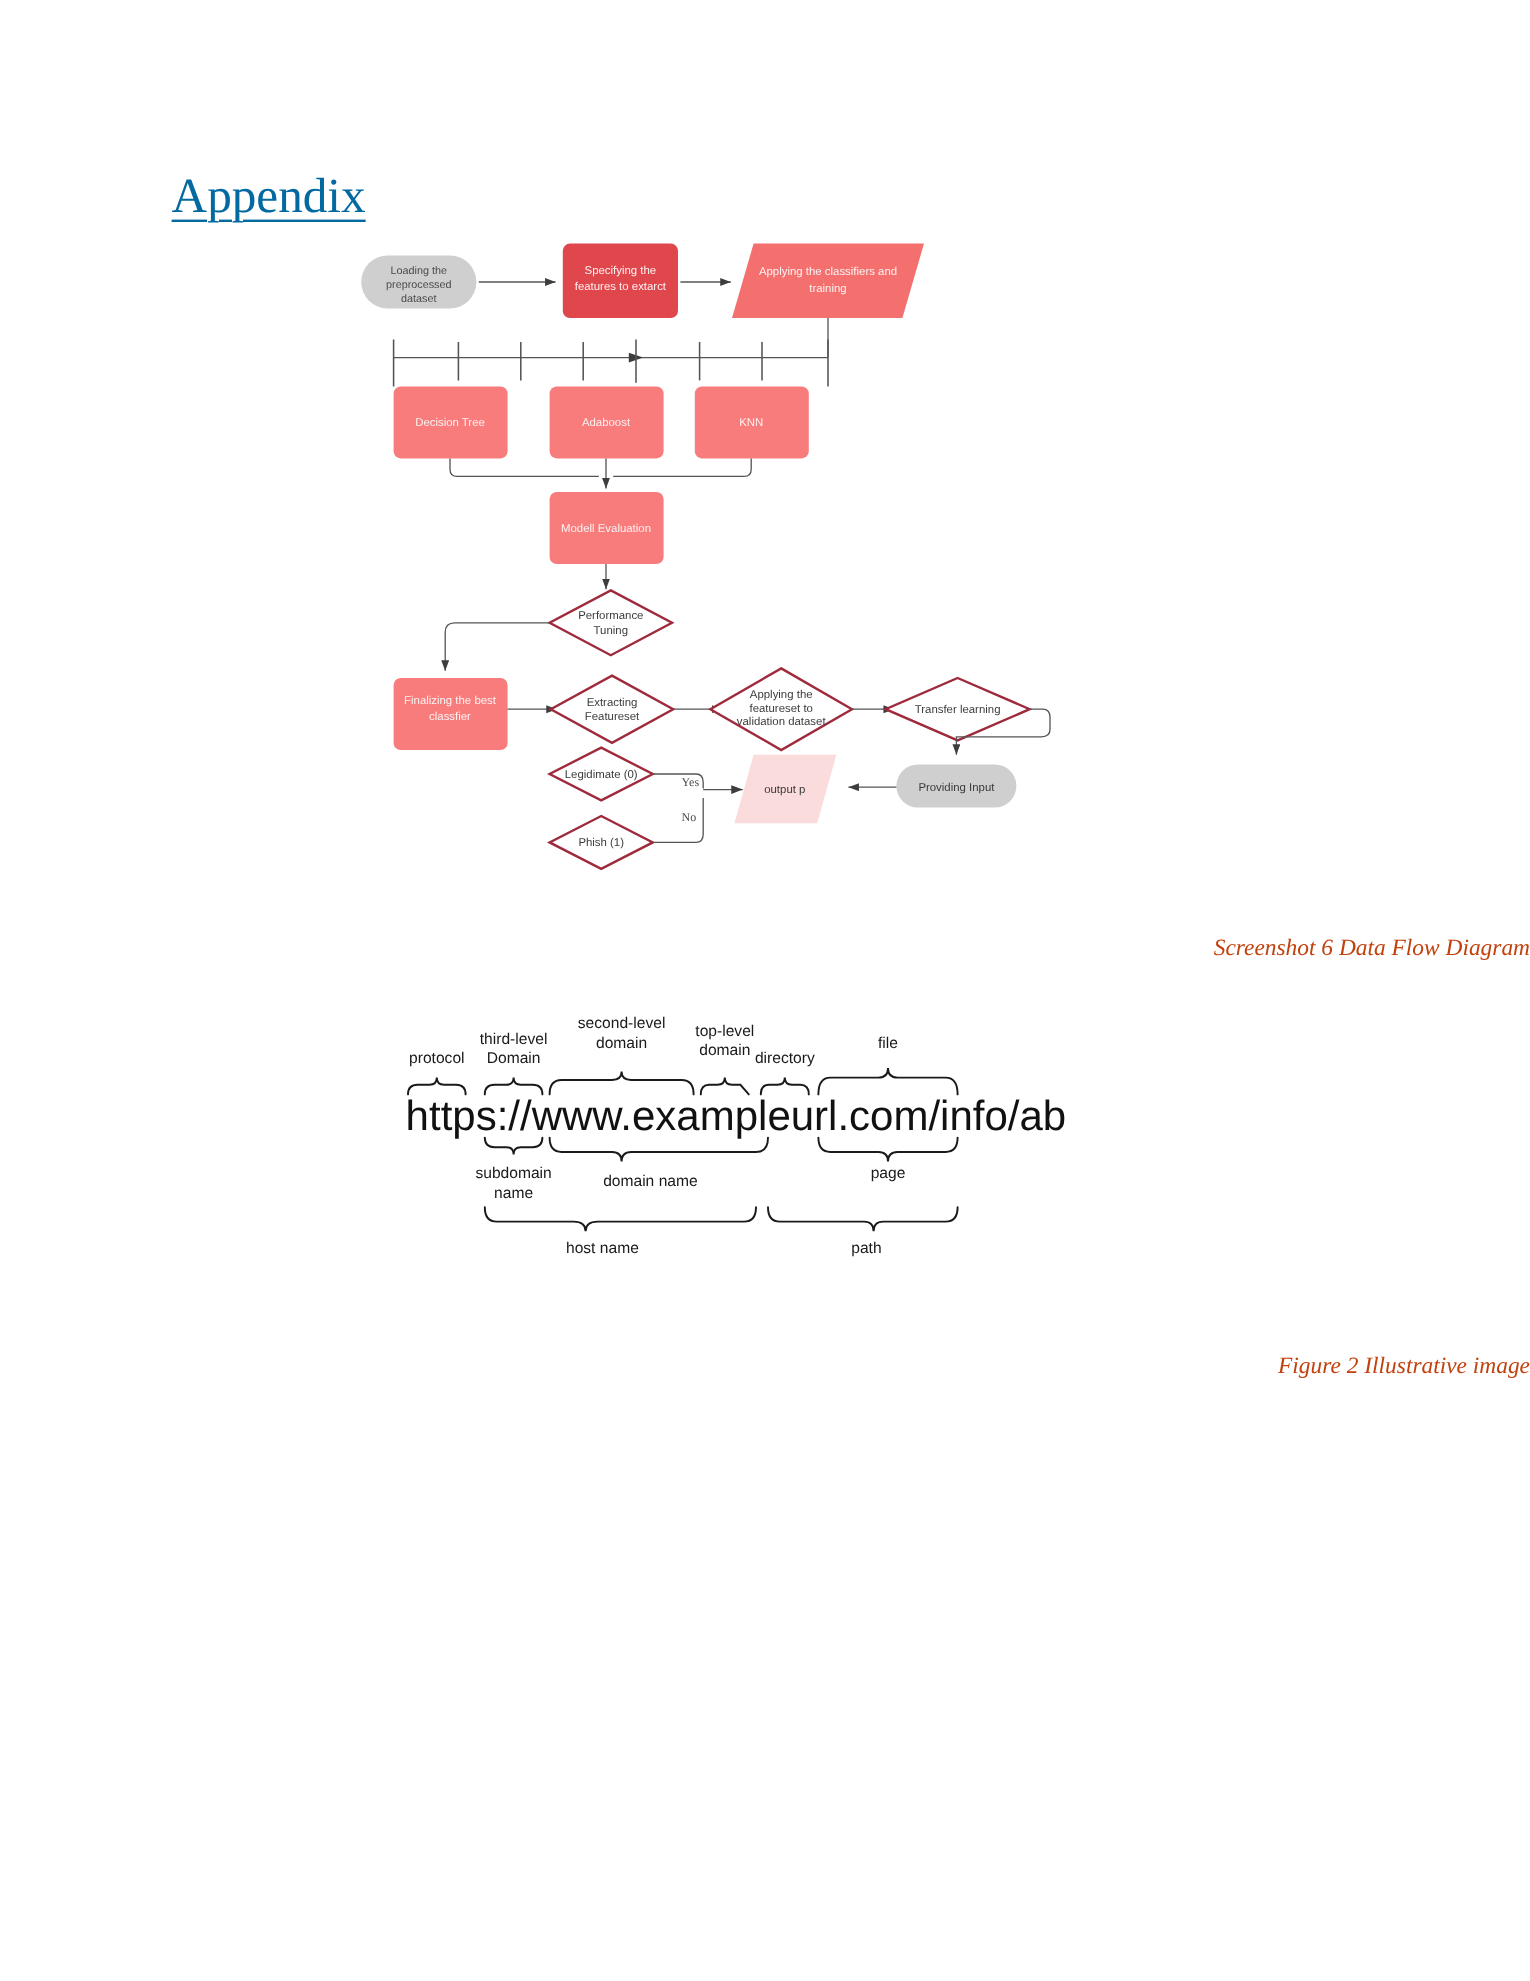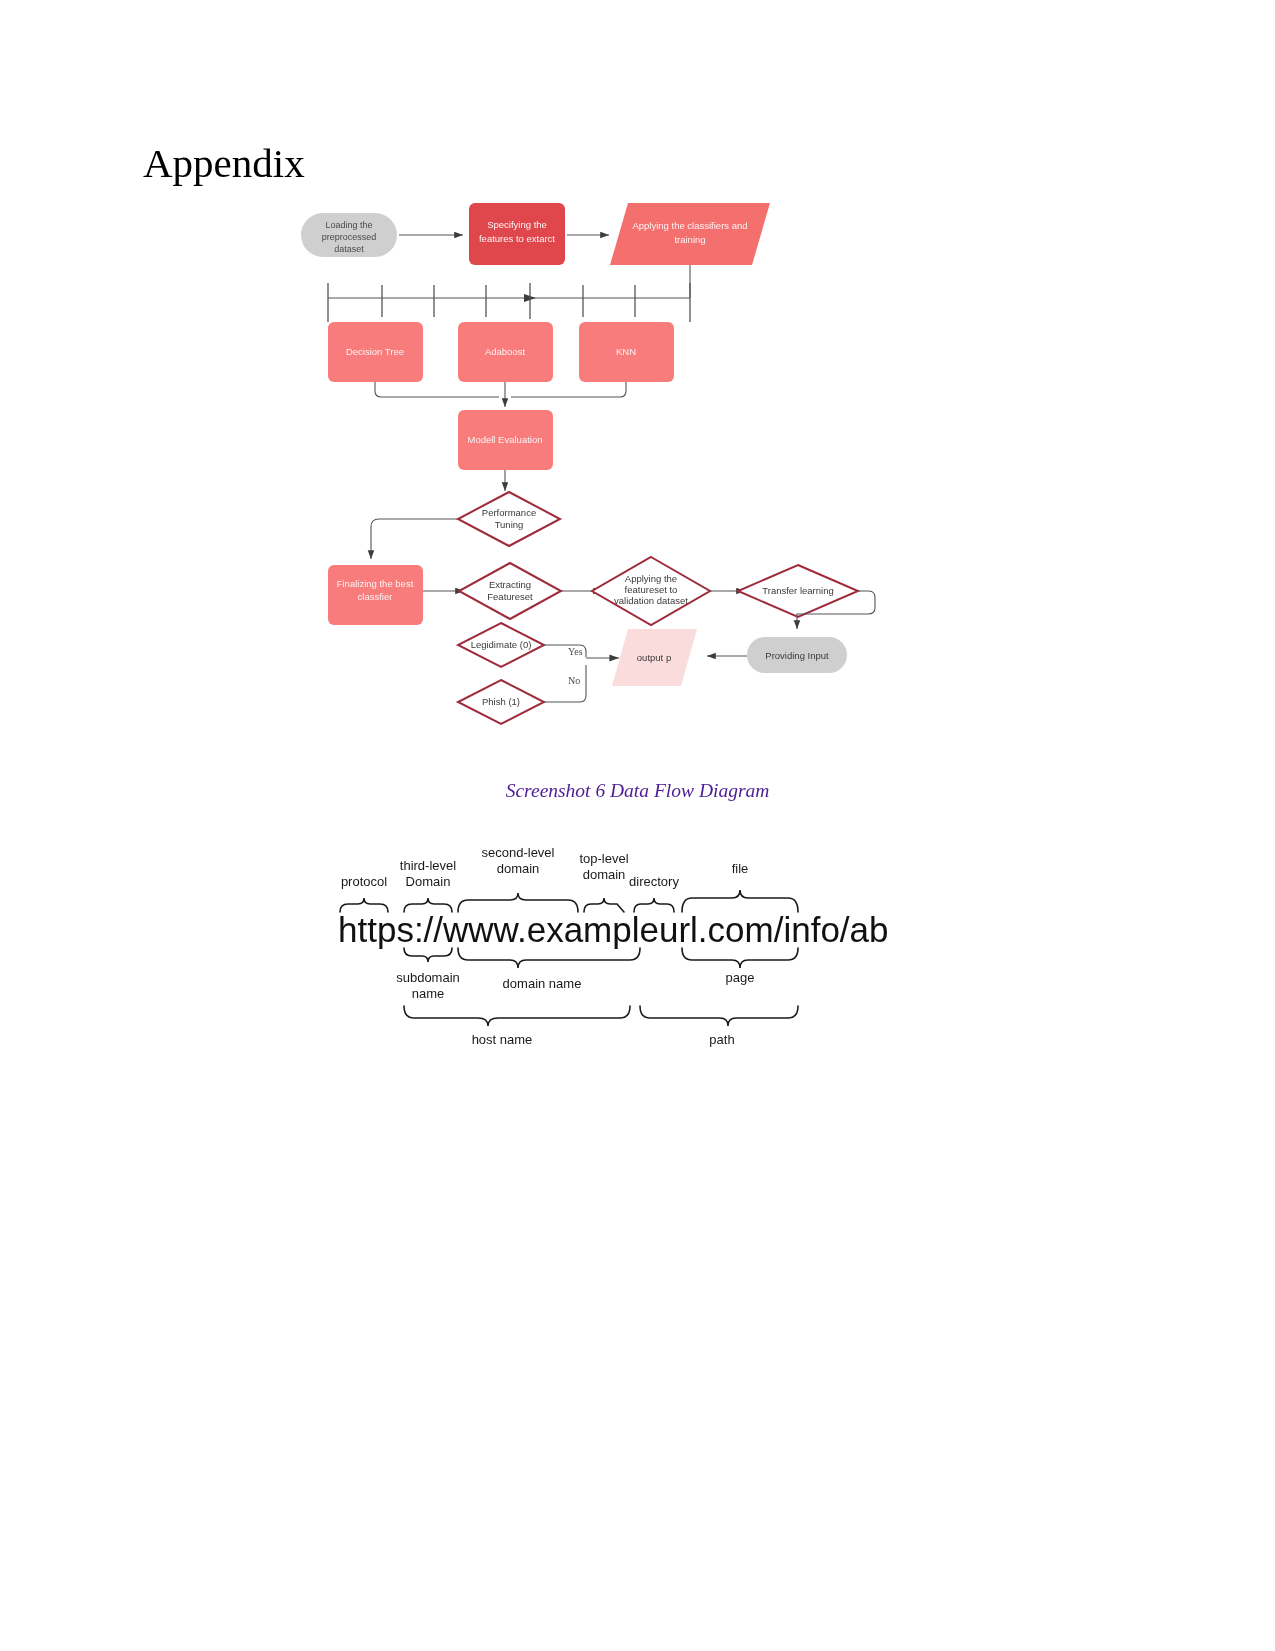--- a/index.html
+++ b/index.html
@@ -21,40 +21,41 @@
   }
 
   
   #appendix-heading {
     position: absolute;
     left: 143px;
     top: 140px;
     font-family: "Liberation Serif", serif;
     font-size: 41px;
     line-height: 1.15;
-    color: #000000;
+    color: #0369a1;
+    text-decoration: underline;
     text-underline-offset: 6px;
     text-decoration-thickness: 2px;
     letter-spacing: 0px;
     white-space: nowrap;
   }
 
   
   .figure-block { position: absolute; }
   #flow-figure { left: 283px; top: 195px; width: 620px; height: 560px; }
   #url-figure  { left: 330px; top: 830px; width: 560px; height: 225px; }
 
   .caption {
     position: absolute;
     width: 100%;
-    text-align: center;
+    text-align: right;
     font-family: "Liberation Serif", serif;
     font-style: italic;
     font-size: 19.5px;
-    color: #4c1d95;
+    color: #c2410c;
   }
   #flow-caption { left: 0; top: 780px; }
   #url-caption  { left: 0; top: 1128px; }
 
   svg { display: block; }
 
   
   .nodetext-light { fill: #fdf2f2; font-family: "Liberation Sans", sans-serif; font-size: 9.5px; }
   .nodetext-dark  { fill: #3a3a3a; font-family: "Liberation Sans", sans-serif; font-size: 9.5px; }
   .nodetext-gray  { fill: #4a4a4a; font-family: "Liberation Sans", sans-serif; font-size: 9px; }
@@ -247,14 +248,15 @@
 
       <g fill="none" stroke="#1a1a1a" stroke-width="1.6" stroke-linecap="round">
         <path d="M74,176 Q74,188 84,188 L148,188 Q158,188 158,196 Q158,188 168,188 L290,188 Q300,188 300,176"></path>
         <path d="M310,176 Q310,188 320,188 L390,188 Q398,188 398,196 Q398,188 406,188 L458,188 Q468,188 468,176"></path>
       </g>
       <text class="urllabel" x="172" y="214" text-anchor="middle">host name</text>
       <text class="urllabel" x="392" y="214" text-anchor="middle">path</text>
     </svg>
   </div>
 
+  <div class="caption" id="url-caption">Figure 2 Illustrative image</div>
 
 </div>
 
 </body></html>

